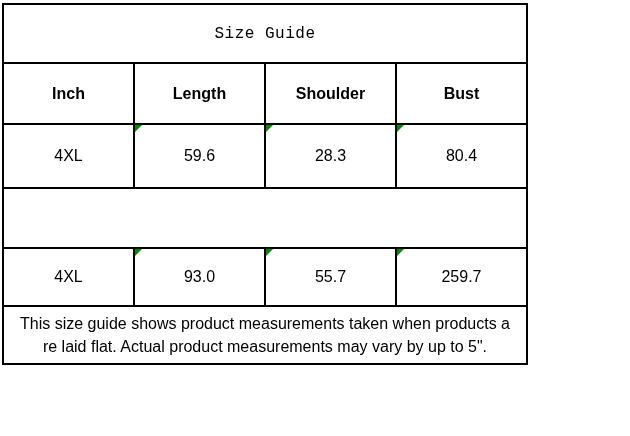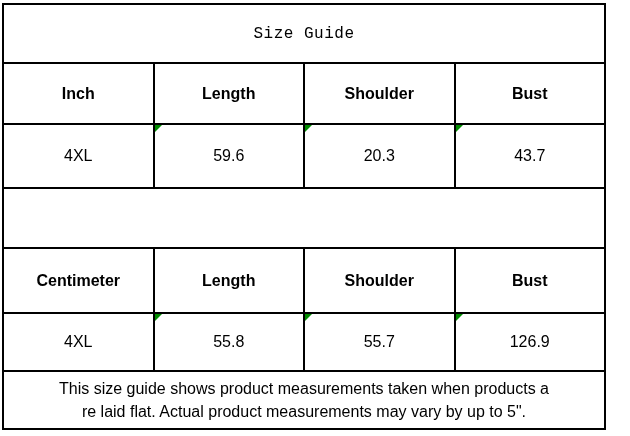--- a/index.html
+++ b/index.html
@@ -13,21 +13,21 @@
     width: 630px; height: 436px;
     background: var(--color-background);
     overflow: hidden;
     font-family: "Liberation Sans", sans-serif;
     color: var(--color-text);
   }
   .stage { position: relative; width: 630px; height: 436px; }
   table.size-guide {
     position: absolute;
     left: 2px; top: 3px;
-    width: 604px;
+    width: 526px;
     border-collapse: collapse;
     table-layout: fixed;
     background: var(--color-background);
   }
   table.size-guide td {
     border: 2px solid var(--color-border);
     text-align: center;
     vertical-align: middle;
     position: relative;
     font-size: 16px;
@@ -85,52 +85,46 @@
       </tr>
 
       <tr class="data-row-1">
         <td class="size-cell">4XL</td>
         <td>
           <span class="flag"></span>
           <span>59.6</span>
         </td>
         <td>
           <span class="flag"></span>
-          <span>20.3</span>
+          <span>28.3</span>
         </td>
         <td>
           <span class="flag"></span>
-          <span>43.7</span>
+          <span>80.4</span>
         </td>
       </tr>
 
       <tr class="spacer-row">
         <td colspan="4"></td>
       </tr>
 
-      <tr class="head-row-2">
-        <td>Centimeter</td>
-        <td>Length</td>
-        <td>Shoulder</td>
-        <td>Bust</td>
-      </tr>
 
       <tr class="data-row-2">
         <td class="size-cell">4XL</td>
         <td>
           <span class="flag"></span>
-          <span>55.8</span>
+          <span>93.0</span>
         </td>
         <td>
           <span class="flag"></span>
           <span>55.7</span>
         </td>
         <td>
           <span class="flag"></span>
-          <span>126.9</span>
+          <span>259.7</span>
         </td>
       </tr>
 
       <tr class="footer-row">
         <td class="footer-cell" colspan="4">
           <div>This size guide shows product measurements taken when products a</div>
           <div>re laid flat. Actual product measurements may vary by up to 5".</div>
         </td>
       </tr>
     </tbody>

